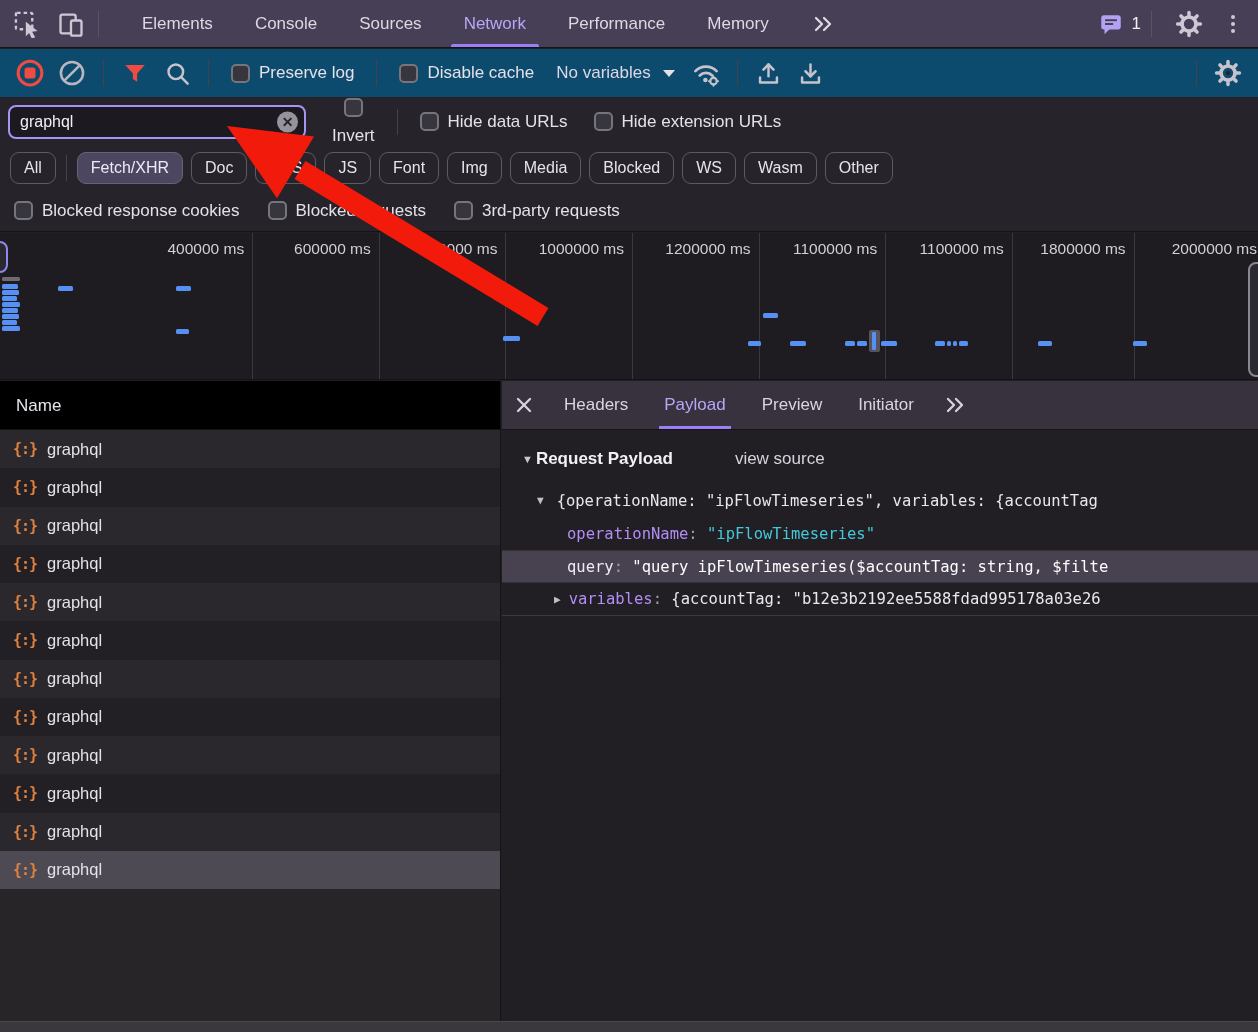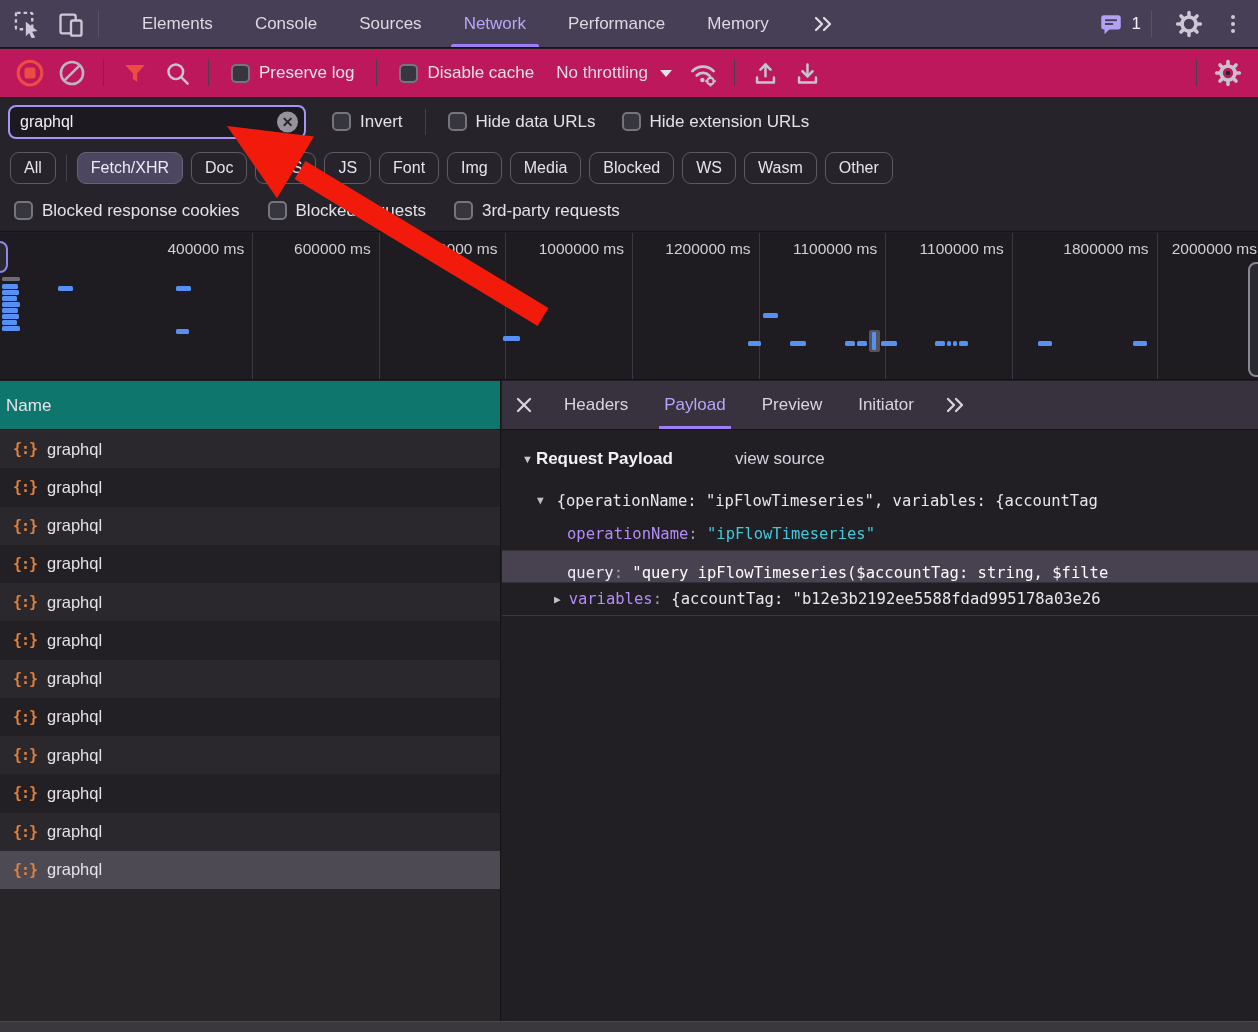--- a/index.html
+++ b/index.html
@@ -13,40 +13,40 @@
   .tbicon { display:flex; align-items:center; justify-content:center; width:34px; height:34px; margin-left:10px; flex:none; }
   .vdiv { width:1px; height:26px; background:#5b5468; margin:0 10px; flex:none; }
   #main-tabs { display:flex; height:100%; margin-left:12px; }
   .tab { position:relative; display:flex; align-items:center; padding:0 21px; font-size:17px; color:#ddd8e4; cursor:default; }
   .tab.active { color:#b9a6f8; }
   .tab.active::after { content:""; position:absolute; left:8px; right:8px; bottom:0; height:3px; background:#9d7ef5; border-radius:2px 2px 0 0; }
   #topbar .spacer { flex:1; }
   #console-badge { display:flex; align-items:center; gap:8px; font-size:17px; color:#f0edf5; }
 
   
-  #toolbar { position:absolute; left:0; top:49px; width:1258px; height:48px; background:#be185d;
+  #toolbar { position:absolute; left:0; top:49px; width:1258px; height:48px; background:#0c4a6e;
              display:flex; align-items:center; }
   #toolbar .vdiv { background:#45424b; }
   .icbtn { display:flex; align-items:center; justify-content:center; width:32px; height:32px; margin:0 5px; flex:none; }
   .cb { display:flex; align-items:center; gap:9px; font-size:17px; color:#e4e1e8; margin:0 12px; white-space:nowrap; }
   .cb .box { width:19px; height:19px; border:2px solid #77747c; border-radius:5px; background:#37353d; flex:none; }
   #throttle { display:flex; align-items:center; gap:12px; font-size:17px; margin:0 10px; }
   .caret { width:0; height:0; border-left:6px solid transparent; border-right:6px solid transparent; border-top:7px solid #e4e1e8; }
 
   
   #filterrow { position:absolute; left:0; top:97px; width:1258px; height:49px; background:#26242a;
                display:flex; align-items:center; }
   #filter-input { position:relative; width:298px; height:34px; margin-left:8px; background:#1c1a20;
                   border:2px solid #a595f5; border-radius:8px; display:flex; align-items:center; }
   #filter-input .val { margin-left:10px; font-size:16px; color:#f2f0f5; }
   #filter-clear { position:absolute; right:6px; top:50%; transform:translateY(-50%); width:21px; height:21px;
                   border-radius:50%; background:#96939c; color:#26242a; font-size:14px; font-weight:bold;
                   display:flex; align-items:center; justify-content:center; line-height:1; }
   #filterrow .cb { margin:0 13px; }
-  #filterrow .inv { margin-left:26px; }
+  #filterrow .inv { margin-left:26px;flex-direction:column; }
   #filterrow .vdiv { background:#45424b; margin:0 9px; }
 
   
   #chiprow { position:absolute; left:0; top:146px; width:1258px; height:44px; background:#26242a;
              display:flex; align-items:center; padding-left:10px; }
   .chip { height:32px; line-height:30px; padding:0 13px; border:1px solid #5d5a64; border-radius:9px;
           font-size:16px; color:#e6e3ea; margin-right:8px; white-space:nowrap; }
   .chip.selected { background:#4c4660; border-color:#6a6378; color:#efeaf8; }
   .chipdiv { width:1px; height:26px; background:#45424b; margin:0 10px 0 2px; }
 
@@ -61,22 +61,22 @@
   .tcol { position:absolute; top:0; height:100%; border-right:1px solid #3a3740; }
   .tlabel { position:absolute; top:7px; right:8px; font-size:15.5px; color:#d2cfd6; white-space:nowrap; }
   .tbar { position:absolute; height:5px; border-radius:1.5px; background:#5590f2; }
   #tmarker { position:absolute; width:11px; height:22px; border-radius:2px; background:#56535b; }
   #tmarker .inner { position:absolute; left:3px; top:2px; width:4px; height:18px; background:#5590f2; border-radius:1px; }
   .tpill { position:absolute; border:2px solid #8d89e8; border-radius:8px; background:#2a2830; }
 
   
   #namepanel { position:absolute; left:0; top:381px; width:501px; height:651px; background:#282529;
                border-right:1px solid #131215; }
-  #namehdr { height:49px; line-height:49px; padding-left:6px; font-size:17px; color:#e6e3ea;
-             background:#0f766e; border-bottom:1px solid #141316; }
+  #namehdr { height:49px; line-height:49px; padding-left:16px; font-size:17px; color:#e6e3ea;
+             background:#000000; border-bottom:1px solid #141316; }
   .req-row { height:38.25px; display:flex; align-items:center; padding-left:13px; gap:10px; }
   .req-row.odd { background:#2a272d; }
   .req-row.even { background:#221f25; }
   .req-row.selected { background:#4d4a53; }
   .braces { font-family:"DejaVu Sans Mono", monospace; font-size:15px; font-weight:bold; color:#e0823f; letter-spacing:-1px; }
   .req-label { font-size:16.5px; color:#e4e1e8; }
 
   #detail { position:absolute; left:502px; top:381px; width:756px; height:651px; background:#211e24;border-radius:22px; }
   #dtabs { height:49px; background:#37323e; border-bottom:1px solid #141316; display:flex; align-items:center; }
   #dclose { width:44px; display:flex; align-items:center; justify-content:center; }
@@ -206,21 +206,21 @@
     <label class="cb">
       <span class="box"></span>
       <span>Preserve log</span>
     </label>
     <div class="vdiv"></div>
     <label class="cb">
       <span class="box"></span>
       <span>Disable cache</span>
     </label>
     <div id="throttle">
-      <span>No throttling</span>
+      <span>No variables</span>
       <span class="caret"></span>
     </div>
     <span class="icbtn">
       <svg class="ic" width="30" height="30" viewBox="0 0 24 24">
         <path d="M3.5 10.5 a12,12 0 0 1 17,0" fill="none" stroke="#c6c3cd" stroke-width="2.2" stroke-linecap="round"></path>
         <path d="M7 14 a7,7 0 0 1 10,0" fill="none" stroke="#c6c3cd" stroke-width="2.2" stroke-linecap="round"></path>
         <circle cx="11.5" cy="17.5" r="1.8" fill="#c6c3cd"></circle>
         <circle cx="18" cy="18.5" r="2.6" fill="none" stroke="#c6c3cd" stroke-width="1.7"></circle>
         <g stroke="#c6c3cd" stroke-width="1.5" stroke-linecap="round">
           <line x1="18" y1="14.8" x2="18" y2="16"></line>
@@ -331,21 +331,21 @@
       </div>
       <div class="tcol" style="left: 633px; width: 126.6px;">
         <div class="tlabel">1200000 ms</div>
       </div>
       <div class="tcol" style="left: 759.6px; width: 126.6px;">
         <div class="tlabel">1100000 ms</div>
       </div>
       <div class="tcol" style="left: 886.2px; width: 126.6px;">
         <div class="tlabel">1100000 ms</div>
       </div>
-      <div class="tcol" style="left: 1031px; width: 126.6px;">
+      <div class="tcol" style="left: 1008px; width: 126.6px;">
         <div class="tlabel">1800000 ms</div>
       </div>
       <div class="tcol" style="left: 1139.4px; width: 126.6px;">
         <div class="tlabel">2000000 ms</div>
       </div>
       <div class="tbar" style="left: 2px; top: 44px; width: 18px; height: 4px; background: rgb(110, 107, 115);"></div>
       <div class="tbar" style="left: 2px; top: 51px; width: 16px;"></div>
       <div class="tbar" style="left: 2px; top: 57px; width: 17px;"></div>
       <div class="tbar" style="left: 2px; top: 63px; width: 15px;"></div>
       <div class="tbar" style="left: 2px; top: 69px; width: 18px;"></div>
@@ -460,21 +460,21 @@
       <div id="ptree">
           <div class="prow" style="top: 54px;">
             <span class="exp" style="margin-left:35px">▼</span>
             <span class="txt" style="margin-left:13px">{operationName: "ipFlowTimeseries", variables: {accountTag</span>
           </div>
           <div class="prow" style="top: 87px;">
             <span style="margin-left:65px" class="pkey">operationName</span>
             <span class="pcolon">:&nbsp;</span>
             <span class="pstr">"ipFlowTimeseries"</span>
           </div>
-          <div class="prow sel" style="top: 120px; align-items: flex-end;">
+          <div class="prow sel" style="top: 120px;">
             <span style="margin-left:65px" class="pkey">query</span>
             <span class="pcolon">:&nbsp;</span>
             <span class="txt">"query ipFlowTimeseries($accountTag: string, $filte</span>
           </div>
           <div class="prow last" style="top: 153px;">
             <span class="exp" style="margin-left:52px">▶</span>
             <span style="margin-left:8px" class="pkey">variables</span>
             <span class="pcolon">:&nbsp;</span>
             <span class="txt">{accountTag: "b12e3b2192ee5588fdad995178a03e26</span>
           </div>

